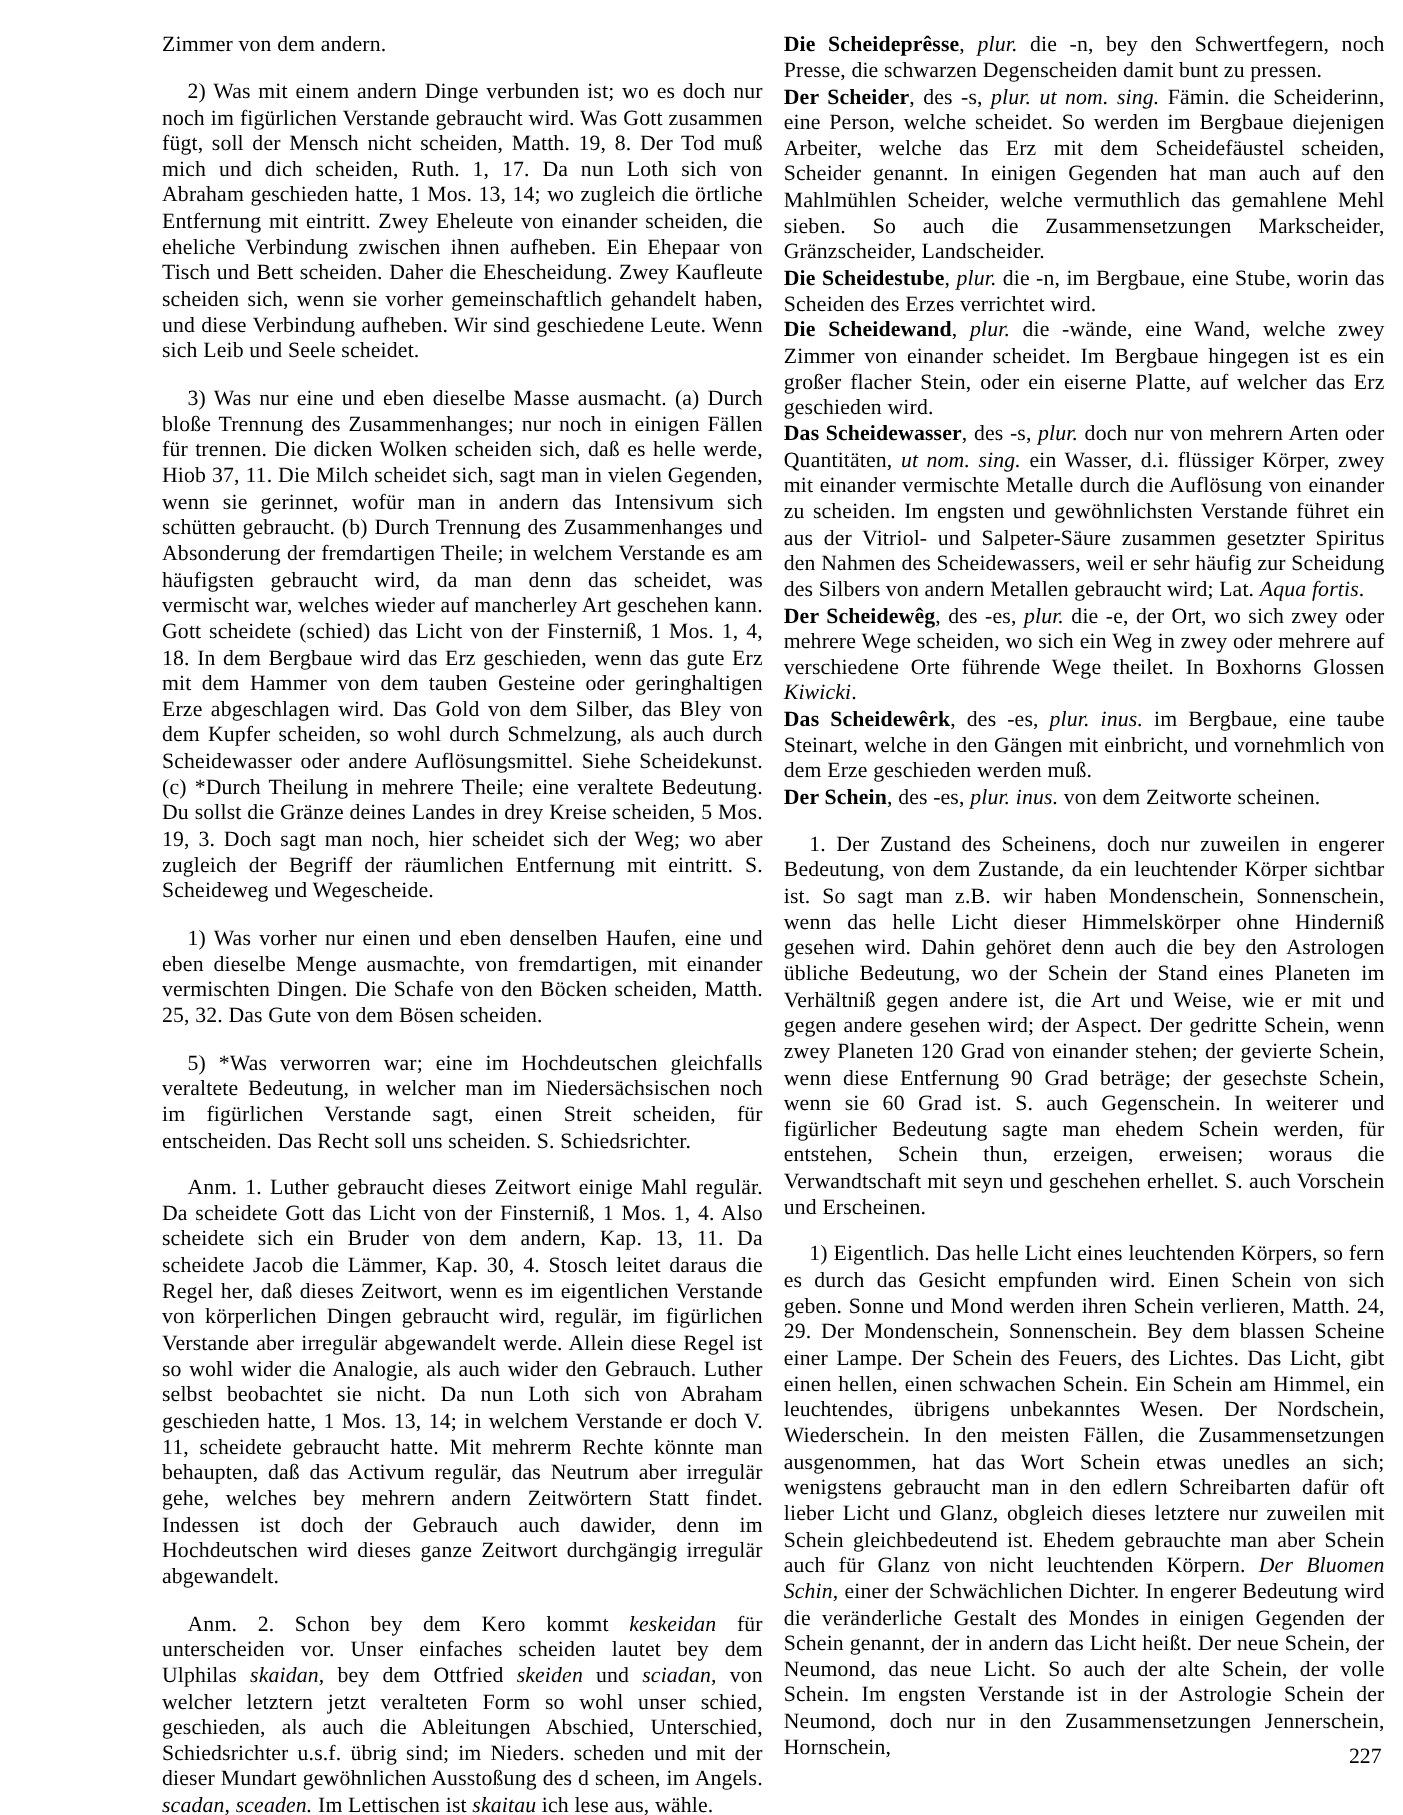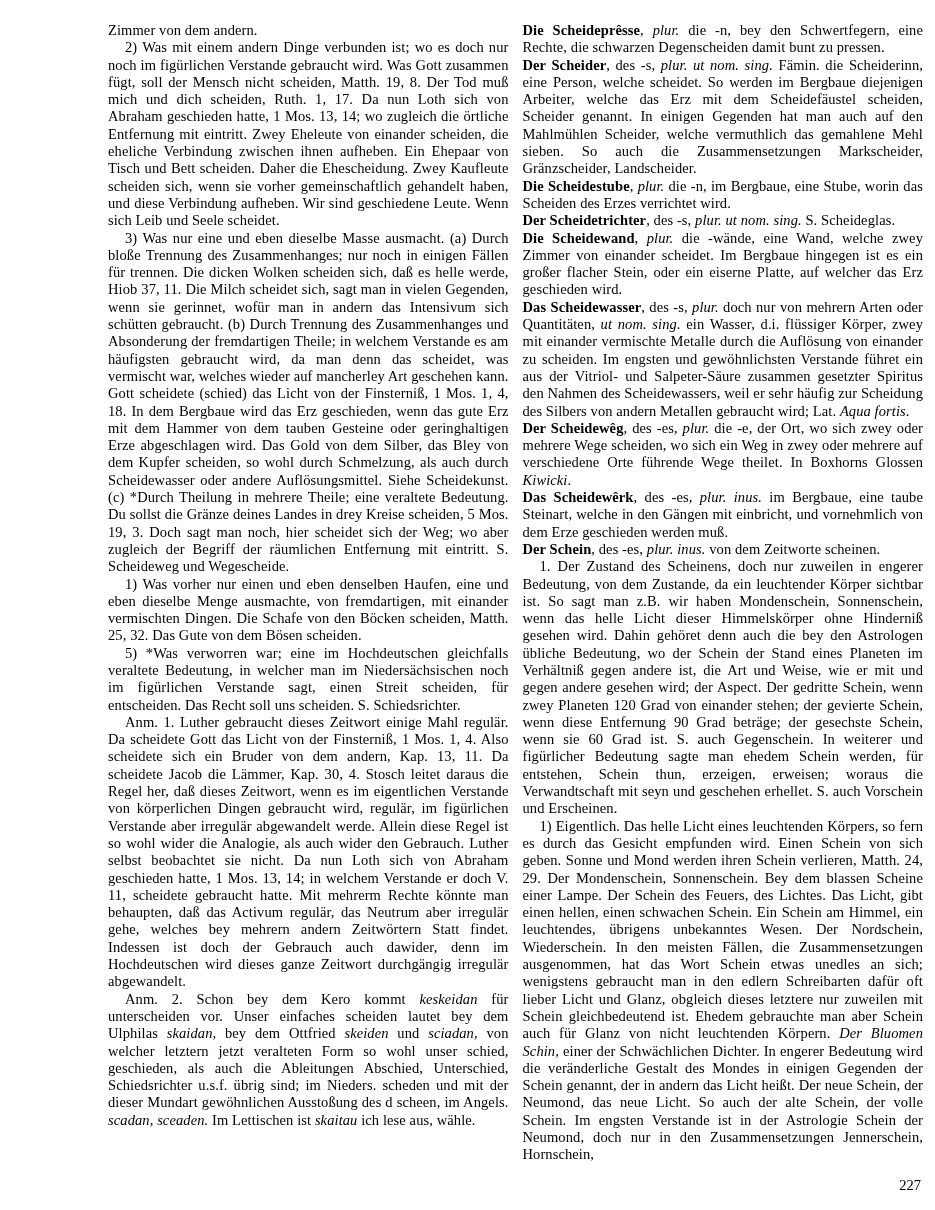--- a/index.html
+++ b/index.html
@@ -28,50 +28,50 @@
     line-height: 17.3px;
     text-align: justify;
     letter-spacing: 0.1px;
   }
   p.para {
     margin: 0;
     padding: 0;
   }
   p.para.indent {
     text-indent: 17px;
+    margin-top: 14px;
   }
   .bold { font-weight: bold; }
   .italic { font-style: italic; }
   .page-number {
     position: absolute;
     right: 14px;
-    bottom: 16px;
+    bottom: 30px;
     font-size: 14.5px;
     text-align: right;
   }
 </style>
 </head>
 <body>
 
 <div class="page">
   <div class="columns">
     <div class="col" id="col-left">
         <p class="para"><span>Zimmer von dem andern.</span></p>
         <p class="para indent"><span>2) Was mit einem andern Dinge verbunden ist; wo es doch nur noch im figürlichen Verstande gebraucht wird. Was Gott zusammen fügt, soll der Mensch nicht scheiden, Matth. 19, 8. Der Tod muß mich und dich scheiden, Ruth. 1, 17. Da nun Loth sich von Abraham geschieden hatte, 1 Mos. 13, 14; wo zugleich die örtliche Entfernung mit eintritt. Zwey Eheleute von einander scheiden, die eheliche Verbindung zwischen ihnen aufheben. Ein Ehepaar von Tisch und Bett scheiden. Daher die Ehescheidung. Zwey Kaufleute scheiden sich, wenn sie vorher gemeinschaftlich gehandelt haben, und diese Verbindung aufheben. Wir sind geschiedene Leute. Wenn sich Leib und Seele scheidet.</span></p>
         <p class="para indent"><span>3) Was nur eine und eben dieselbe Masse ausmacht. (a) Durch bloße Trennung des Zusammenhanges; nur noch in einigen Fällen für trennen. Die dicken Wolken scheiden sich, daß es helle werde, Hiob 37, 11. Die Milch scheidet sich, sagt man in vielen Gegenden, wenn sie gerinnet, wofür man in andern das Intensivum sich schütten gebraucht. (b) Durch Trennung des Zusammenhanges und Absonderung der fremdartigen Theile; in welchem Verstande es am häufigsten gebraucht wird, da man denn das scheidet, was vermischt war, welches wieder auf mancherley Art geschehen kann. Gott scheidete (schied) das Licht von der Finsterniß, 1 Mos. 1, 4, 18. In dem Bergbaue wird das Erz geschieden, wenn das gute Erz mit dem Hammer von dem tauben Gesteine oder geringhaltigen Erze abgeschlagen wird. Das Gold von dem Silber, das Bley von dem Kupfer scheiden, so wohl durch Schmelzung, als auch durch Scheidewasser oder andere Auflösungsmittel. Siehe Scheidekunst. (c) *Durch Theilung in mehrere Theile; eine veraltete Bedeutung. Du sollst die Gränze deines Landes in drey Kreise scheiden, 5 Mos. 19, 3. Doch sagt man noch, hier scheidet sich der Weg; wo aber zugleich der Begriff der räumlichen Entfernung mit eintritt. S. Scheideweg und Wegescheide.</span></p>
         <p class="para indent"><span>1) Was vorher nur einen und eben denselben Haufen, eine und eben dieselbe Menge ausmachte, von fremdartigen, mit einander vermischten Dingen. Die Schafe von den Böcken scheiden, Matth. 25, 32. Das Gute von dem Bösen scheiden.</span></p>
         <p class="para indent"><span>5) *Was verworren war; eine im Hochdeutschen gleichfalls veraltete Bedeutung, in welcher man im Niedersächsischen noch im figürlichen Verstande sagt, einen Streit scheiden, für entscheiden. Das Recht soll uns scheiden. S. Schiedsrichter.</span></p>
         <p class="para indent"><span>Anm. 1. Luther gebraucht dieses Zeitwort einige Mahl regulär. Da scheidete Gott das Licht von der Finsterniß, 1 Mos. 1, 4. Also scheidete sich ein Bruder von dem andern, Kap. 13, 11. Da scheidete Jacob die Lämmer, Kap. 30, 4. Stosch leitet daraus die Regel her, daß dieses Zeitwort, wenn es im eigentlichen Verstande von körperlichen Dingen gebraucht wird, regulär, im figürlichen Verstande aber irregulär abgewandelt werde. Allein diese Regel ist so wohl wider die Analogie, als auch wider den Gebrauch. Luther selbst beobachtet sie nicht. Da nun Loth sich von Abraham geschieden hatte, 1 Mos. 13, 14; in welchem Verstande er doch V. 11, scheidete gebraucht hatte. Mit mehrerm Rechte könnte man behaupten, daß das Activum regulär, das Neutrum aber irregulär gehe, welches bey mehrern andern Zeitwörtern Statt findet. Indessen ist doch der Gebrauch auch dawider, denn im Hochdeutschen wird dieses ganze Zeitwort durchgängig irregulär abgewandelt.</span></p>
         <p class="para indent"><span>Anm. 2. Schon bey dem Kero kommt </span><span class="italic">keskeidan</span><span> für unterscheiden vor. Unser einfaches scheiden lautet bey dem Ulphilas </span><span class="italic">skaidan,</span><span> bey dem Ottfried </span><span class="italic">skeiden</span><span> und </span><span class="italic">sciadan,</span><span> von welcher letztern jetzt veralteten Form so wohl unser schied, geschieden, als auch die Ableitungen Abschied, Unterschied, Schiedsrichter u.s.f. übrig sind; im Nieders. scheden und mit der dieser Mundart gewöhnlichen Ausstoßung des d scheen, im Angels. </span><span class="italic">scadan, sceaden.</span><span> Im Lettischen ist </span><span class="italic">skaitau</span><span> ich lese aus, wähle.</span></p>
       </div>
     <div class="col" id="col-right">
-        <p class="para"><span class="bold">Die Scheideprêsse</span><span>, </span><span class="italic">plur.</span><span> die -n, bey den Schwertfegern, eine Rechte, die schwarzen Degenscheiden damit bunt zu pressen.</span></p>
+        <p class="para"><span class="bold">Die Scheideprêsse</span><span>, </span><span class="italic">plur.</span><span> die -n, bey den Schwertfegern, noch Presse, die schwarzen Degenscheiden damit bunt zu pressen.</span></p>
         <p class="para"><span class="bold">Der Scheider</span><span>, des -s, </span><span class="italic">plur. ut nom. sing.</span><span> Fämin. die Scheiderinn, eine Person, welche scheidet. So werden im Bergbaue diejenigen Arbeiter, welche das Erz mit dem Scheidefäustel scheiden, Scheider genannt. In einigen Gegenden hat man auch auf den Mahlmühlen Scheider, welche vermuthlich das gemahlene Mehl sieben. So auch die Zusammensetzungen Markscheider, Gränzscheider, Landscheider.</span></p>
         <p class="para"><span class="bold">Die Scheidestube</span><span>, </span><span class="italic">plur.</span><span> die -n, im Bergbaue, eine Stube, worin das Scheiden des Erzes verrichtet wird.</span></p>
-        <p class="para"><span class="bold">Der Scheidetrichter</span><span>, des -s, </span><span class="italic">plur. ut nom. sing.</span><span> S. Scheideglas.</span></p>
         <p class="para"><span class="bold">Die Scheidewand</span><span>, </span><span class="italic">plur.</span><span> die -wände, eine Wand, welche zwey Zimmer von einander scheidet. Im Bergbaue hingegen ist es ein großer flacher Stein, oder ein eiserne Platte, auf welcher das Erz geschieden wird.</span></p>
         <p class="para"><span class="bold">Das Scheidewasser</span><span>, des -s, </span><span class="italic">plur.</span><span> doch nur von mehrern Arten oder Quantitäten, </span><span class="italic">ut nom. sing.</span><span> ein Wasser, d.i. flüssiger Körper, zwey mit einander vermischte Metalle durch die Auflösung von einander zu scheiden. Im engsten und gewöhnlichsten Verstande führet ein aus der Vitriol- und Salpeter-Säure zusammen gesetzter Spiritus den Nahmen des Scheidewassers, weil er sehr häufig zur Scheidung des Silbers von andern Metallen gebraucht wird; Lat. </span><span class="italic">Aqua fortis</span><span>.</span></p>
         <p class="para"><span class="bold">Der Scheidewêg</span><span>, des -es, </span><span class="italic">plur.</span><span> die -e, der Ort, wo sich zwey oder mehrere Wege scheiden, wo sich ein Weg in zwey oder mehrere auf verschiedene Orte führende Wege theilet. In Boxhorns Glossen </span><span class="italic">Kiwicki</span><span>.</span></p>
         <p class="para"><span class="bold">Das Scheidewêrk</span><span>, des -es, </span><span class="italic">plur. inus.</span><span> im Bergbaue, eine taube Steinart, welche in den Gängen mit einbricht, und vornehmlich von dem Erze geschieden werden muß.</span></p>
         <p class="para"><span class="bold">Der Schein</span><span>, des -es, </span><span class="italic">plur. inus.</span><span> von dem Zeitworte scheinen.</span></p>
         <p class="para indent"><span>1. Der Zustand des Scheinens, doch nur zuweilen in engerer Bedeutung, von dem Zustande, da ein leuchtender Körper sichtbar ist. So sagt man z.B. wir haben Mondenschein, Sonnenschein, wenn das helle Licht dieser Himmelskörper ohne Hinderniß gesehen wird. Dahin gehöret denn auch die bey den Astrologen übliche Bedeutung, wo der Schein der Stand eines Planeten im Verhältniß gegen andere ist, die Art und Weise, wie er mit und gegen andere gesehen wird; der Aspect. Der gedritte Schein, wenn zwey Planeten 120 Grad von einander stehen; der gevierte Schein, wenn diese Entfernung 90 Grad beträge; der gesechste Schein, wenn sie 60 Grad ist. S. auch Gegenschein. In weiterer und figürlicher Bedeutung sagte man ehedem Schein werden, für entstehen, Schein thun, erzeigen, erweisen; woraus die Verwandtschaft mit seyn und geschehen erhellet. S. auch Vorschein und Erscheinen.</span></p>
         <p class="para indent"><span>1) Eigentlich. Das helle Licht eines leuchtenden Körpers, so fern es durch das Gesicht empfunden wird. Einen Schein von sich geben. Sonne und Mond werden ihren Schein verlieren, Matth. 24, 29. Der Mondenschein, Sonnenschein. Bey dem blassen Scheine einer Lampe. Der Schein des Feuers, des Lichtes. Das Licht, gibt einen hellen, einen schwachen Schein. Ein Schein am Himmel, ein leuchtendes, übrigens unbekanntes Wesen. Der Nordschein, Wiederschein. In den meisten Fällen, die Zusammensetzungen ausgenommen, hat das Wort Schein etwas unedles an sich; wenigstens gebraucht man in den edlern Schreibarten dafür oft lieber Licht und Glanz, obgleich dieses letztere nur zuweilen mit Schein gleichbedeutend ist. Ehedem gebrauchte man aber Schein auch für Glanz von nicht leuchtenden Körpern. </span><span class="italic">Der Bluomen Schin,</span><span> einer der Schwächlichen Dichter. In engerer Bedeutung wird die veränderliche Gestalt des Mondes in einigen Gegenden der Schein genannt, der in andern das Licht heißt. Der neue Schein, der Neumond, das neue Licht. So auch der alte Schein, der volle Schein. Im engsten Verstande ist in der Astrologie Schein der Neumond, doch nur in den Zusammensetzungen Jennerschein, Hornschein,</span></p>
       </div>
   </div>
   <div class="page-number">227</div>

